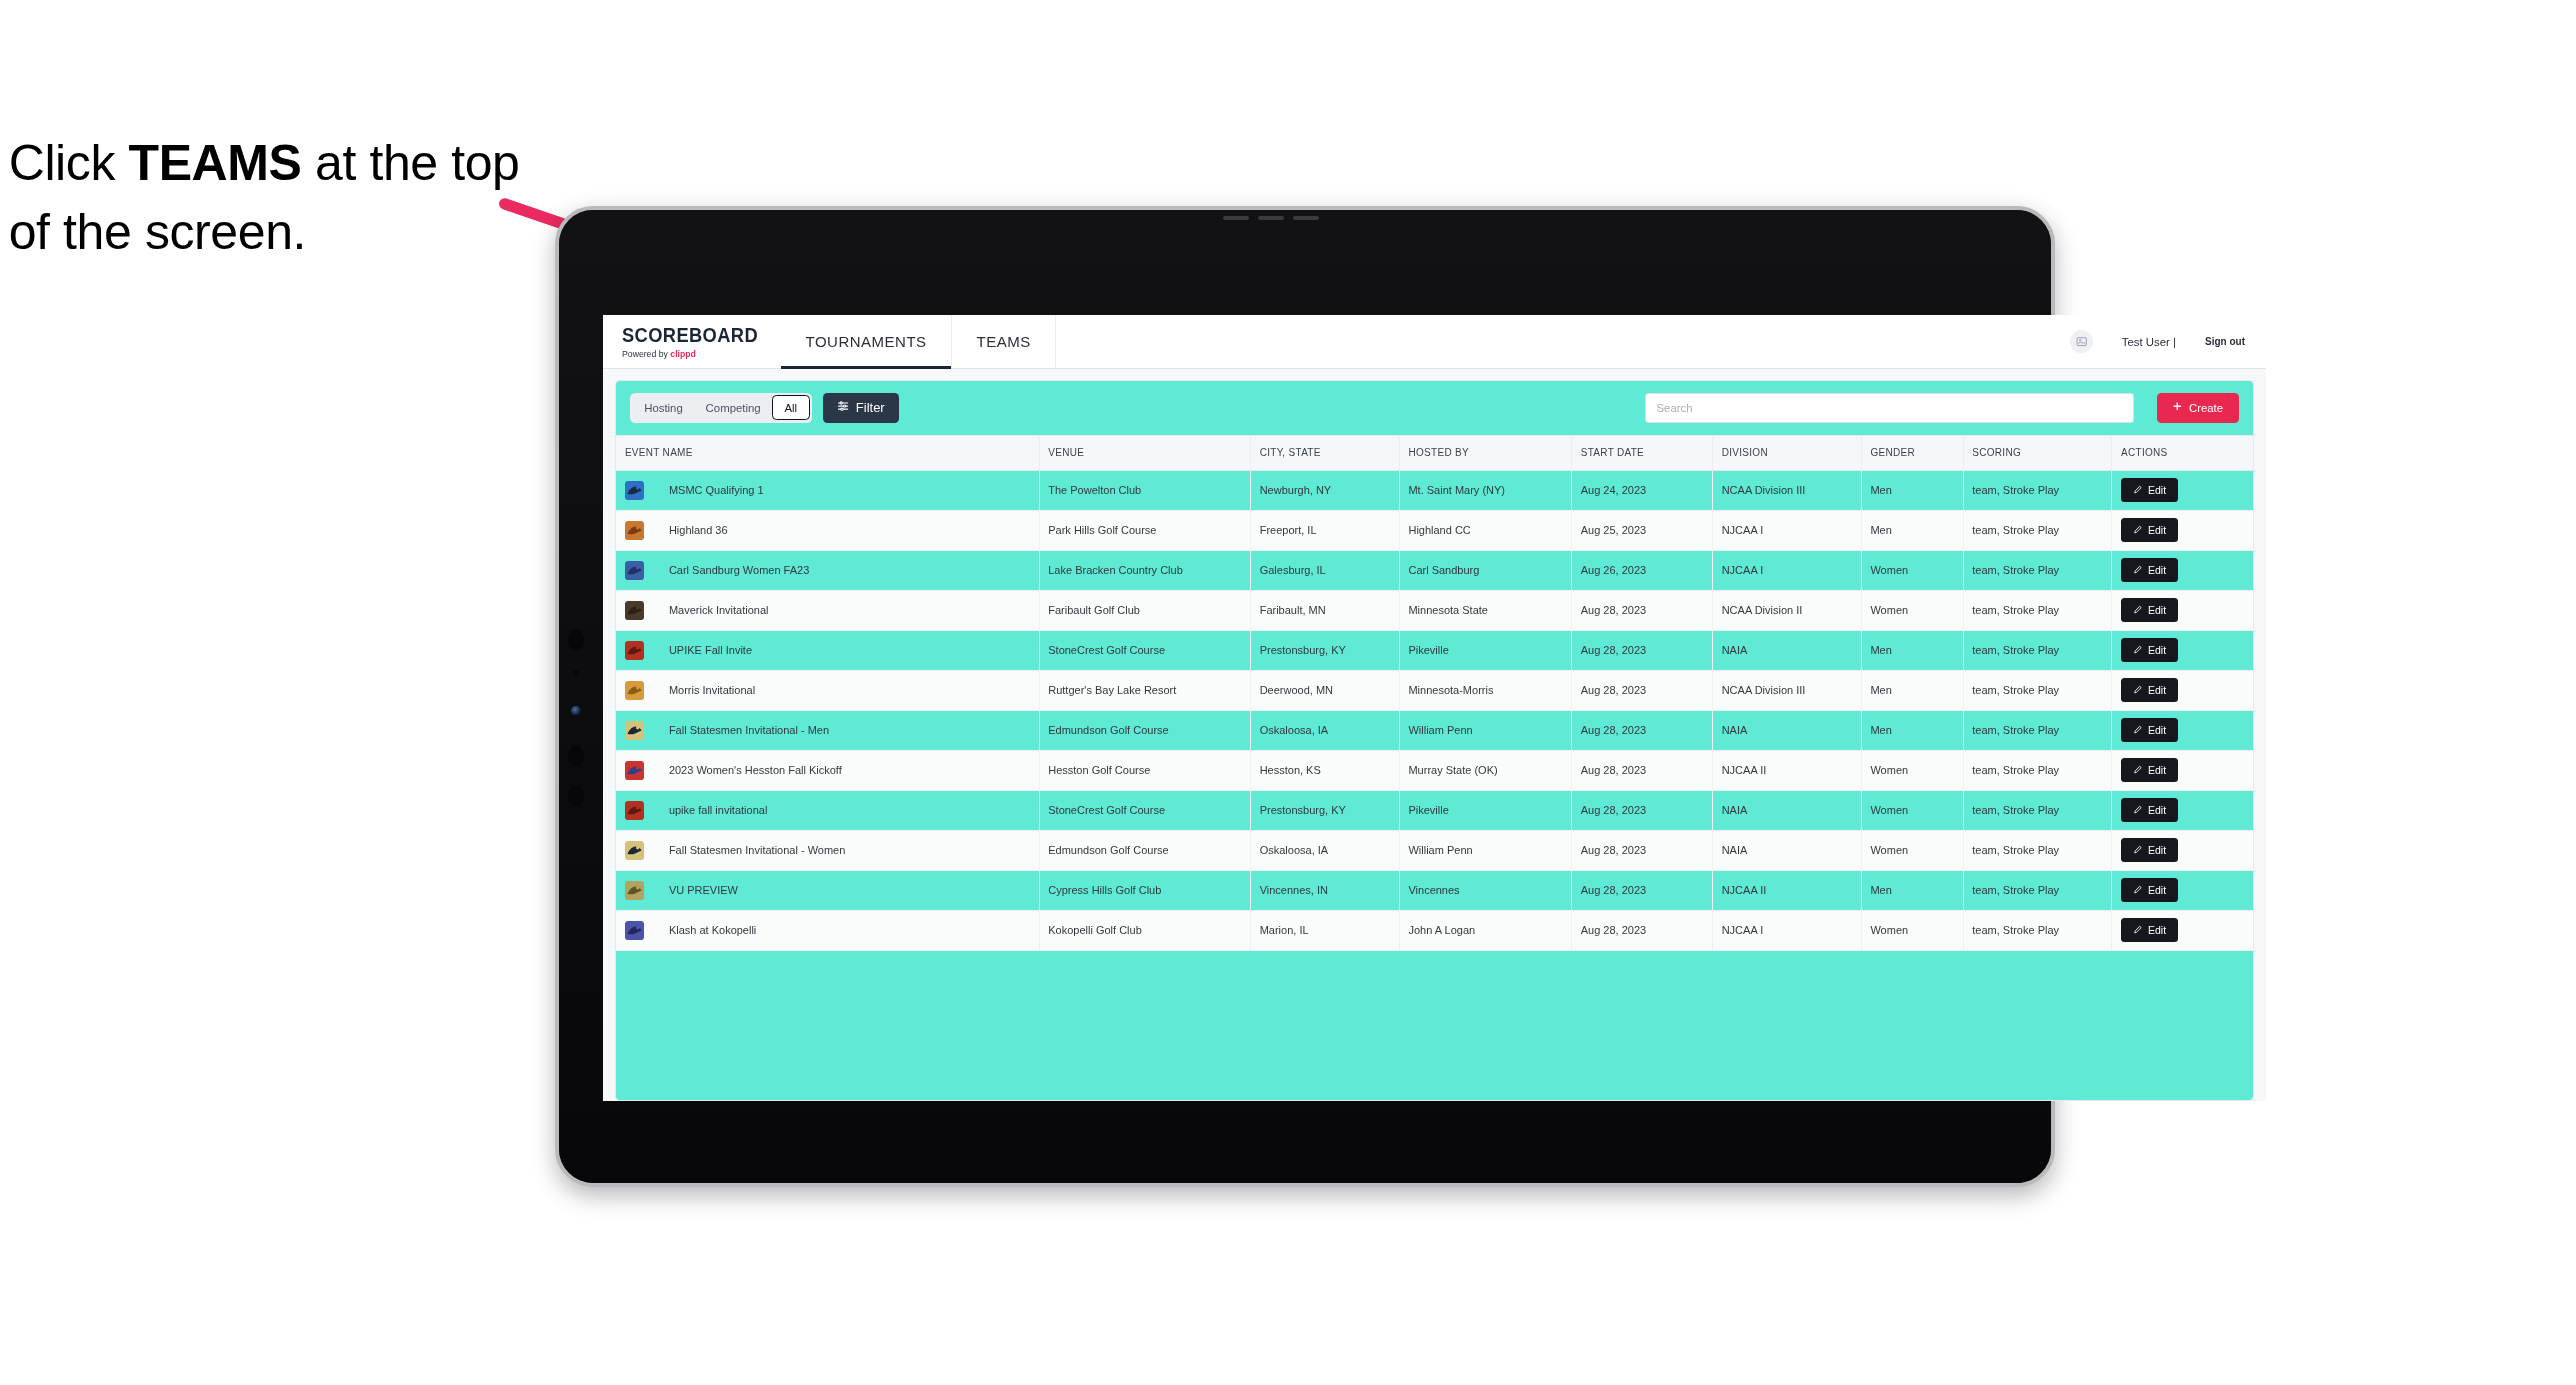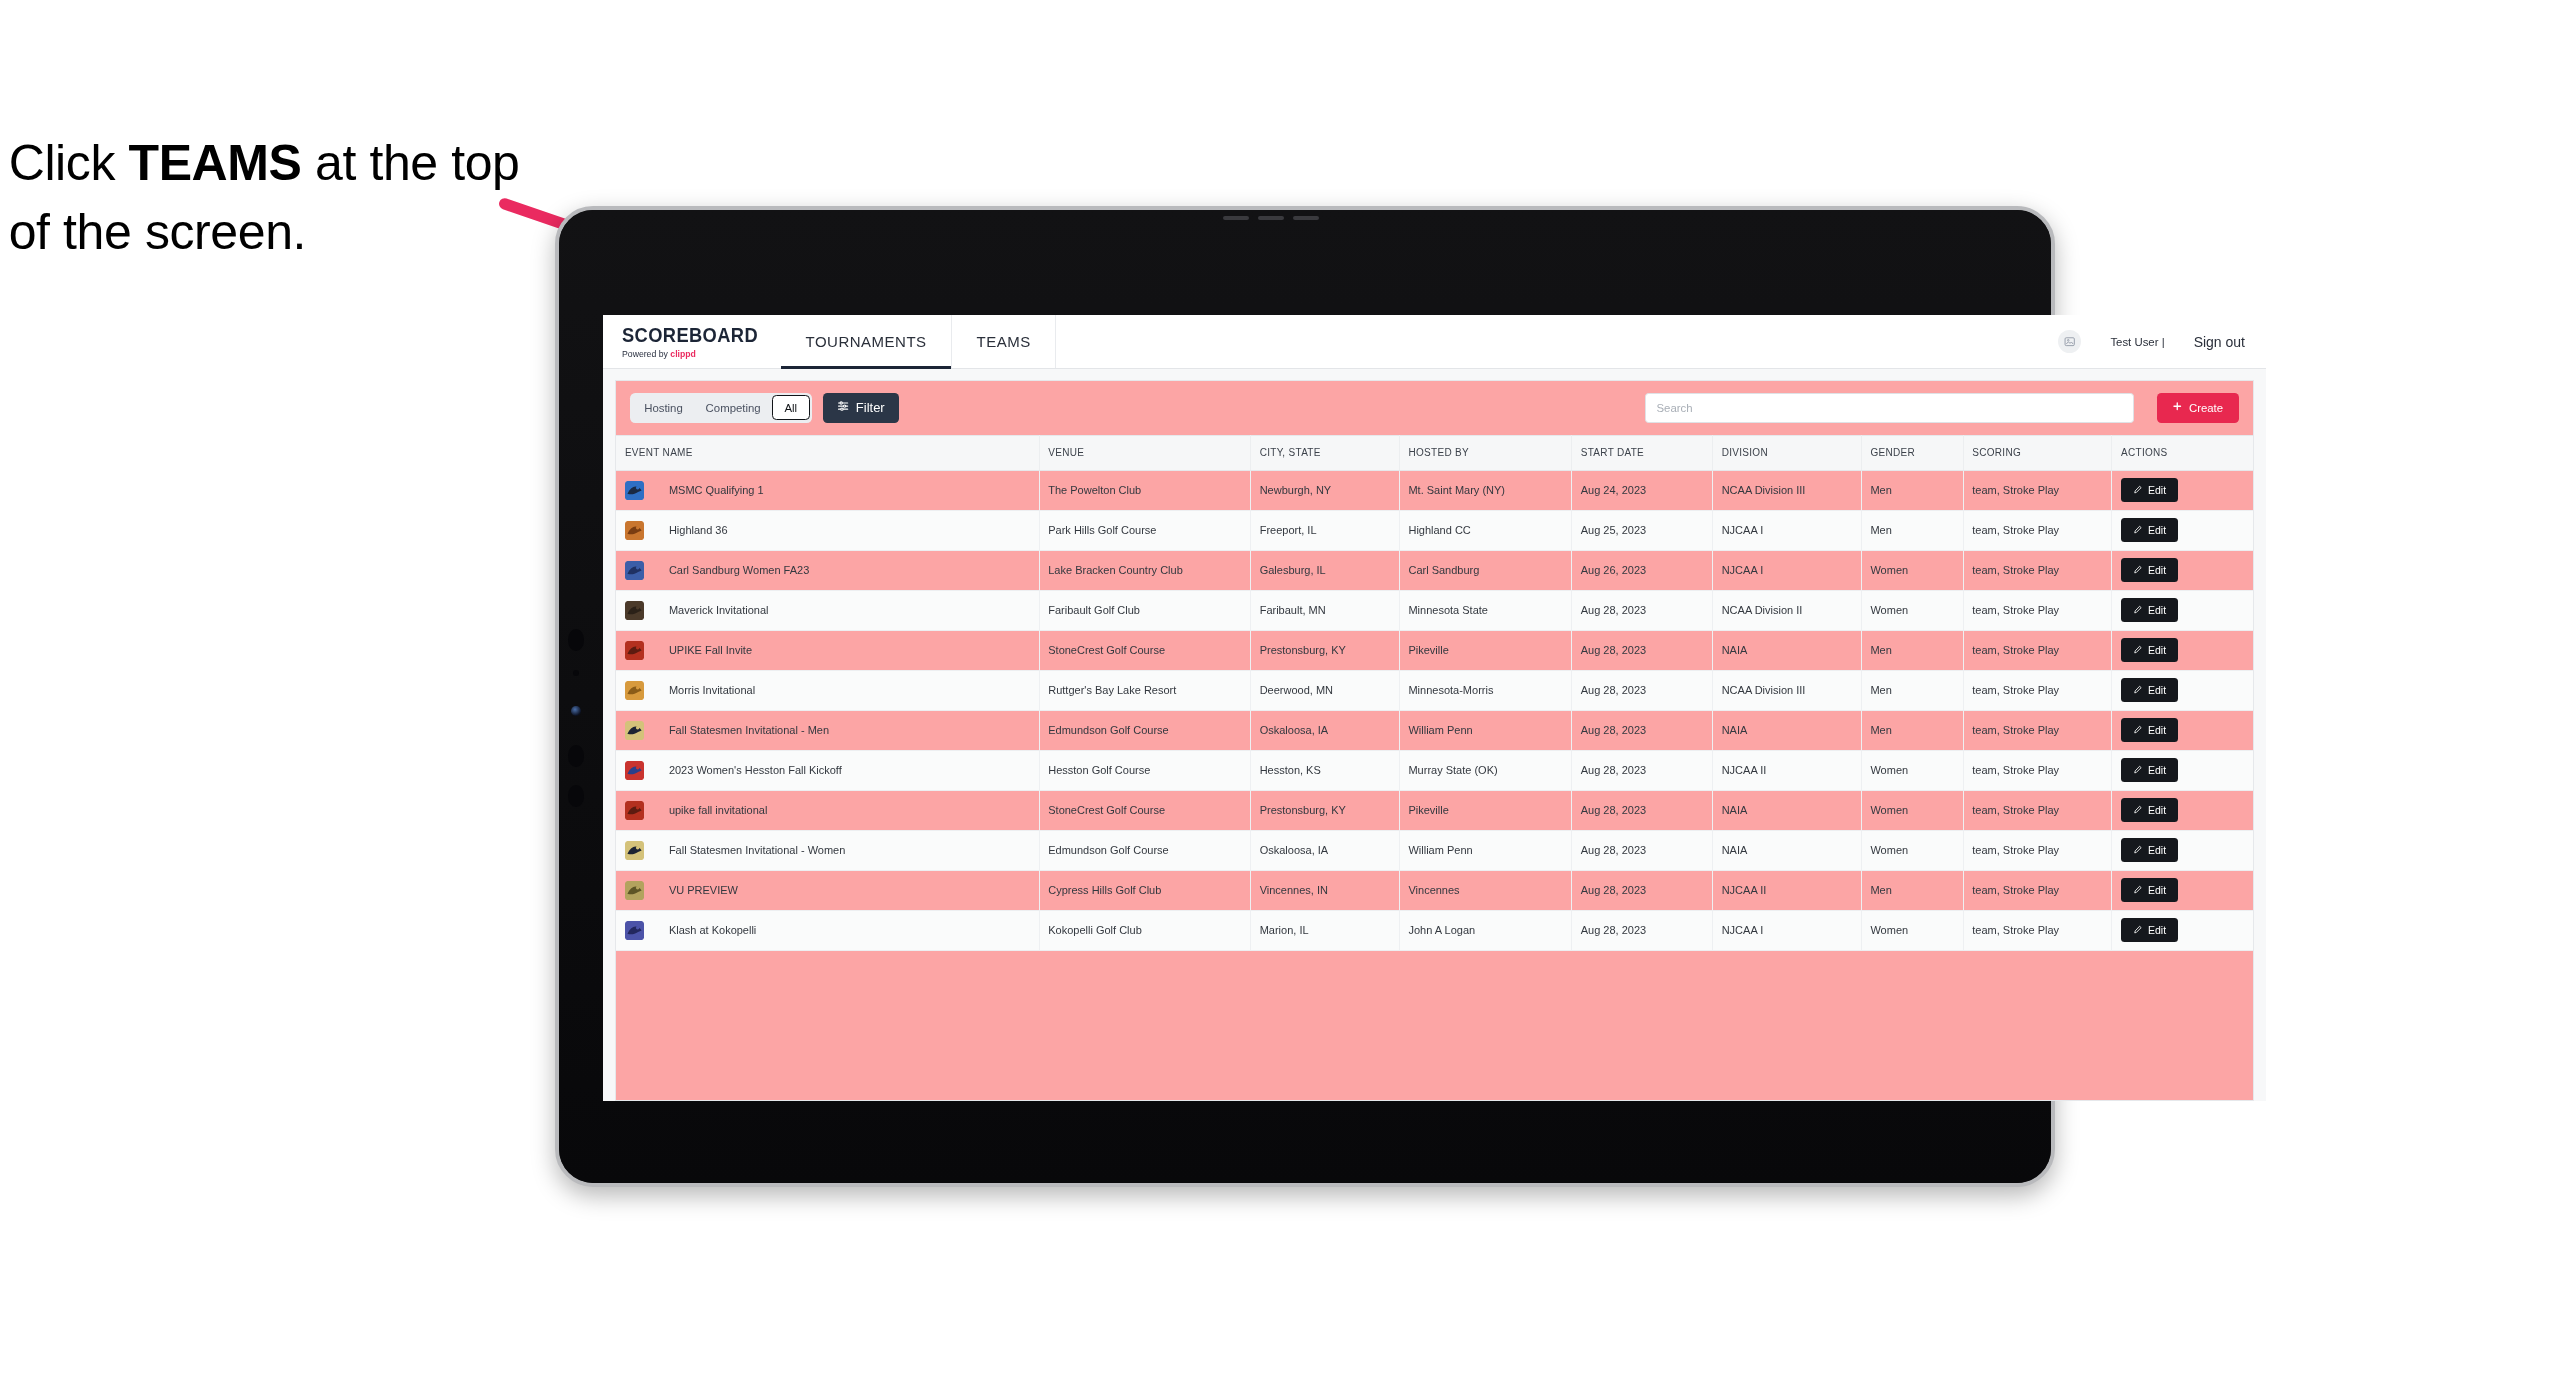--- a/index.html
+++ b/index.html
@@ -149,32 +149,32 @@
   }
   #avatar {
     width: 23px; height: 23px;
     border-radius: 50%;
     background: #eef0f2;
     display: flex; align-items: center; justify-content: center;
     color: #9aa1ad;
     font-size: 10.5px;
   }
   #user-name { font-size: 11.4px; color: #2a2f3a; }
-  #sign-out { font-size: 14px; color: #2a2f3a; cursor: pointer; }
+  #sign-out { font-size: 10px; color: #2a2f3a; cursor: pointer; font-weight: bold; }
 
   
   #content {
     background: #f7f8f9;
     padding: 10.5px 12.2px 0 12.2px;
     height: calc(100% - 54px);
   }
   #panel {
-    background: #fca5a5;
+    background: #5eead4;
     border: 0.9px solid #e6e8eb;
-    border-radius: 0;
+    border-radius: 5px;
     height: 100%;
     display: flex;
     flex-direction: column;
     overflow: hidden;
   }
 
   
   #toolbar {
     display: flex;
     align-items: center;

